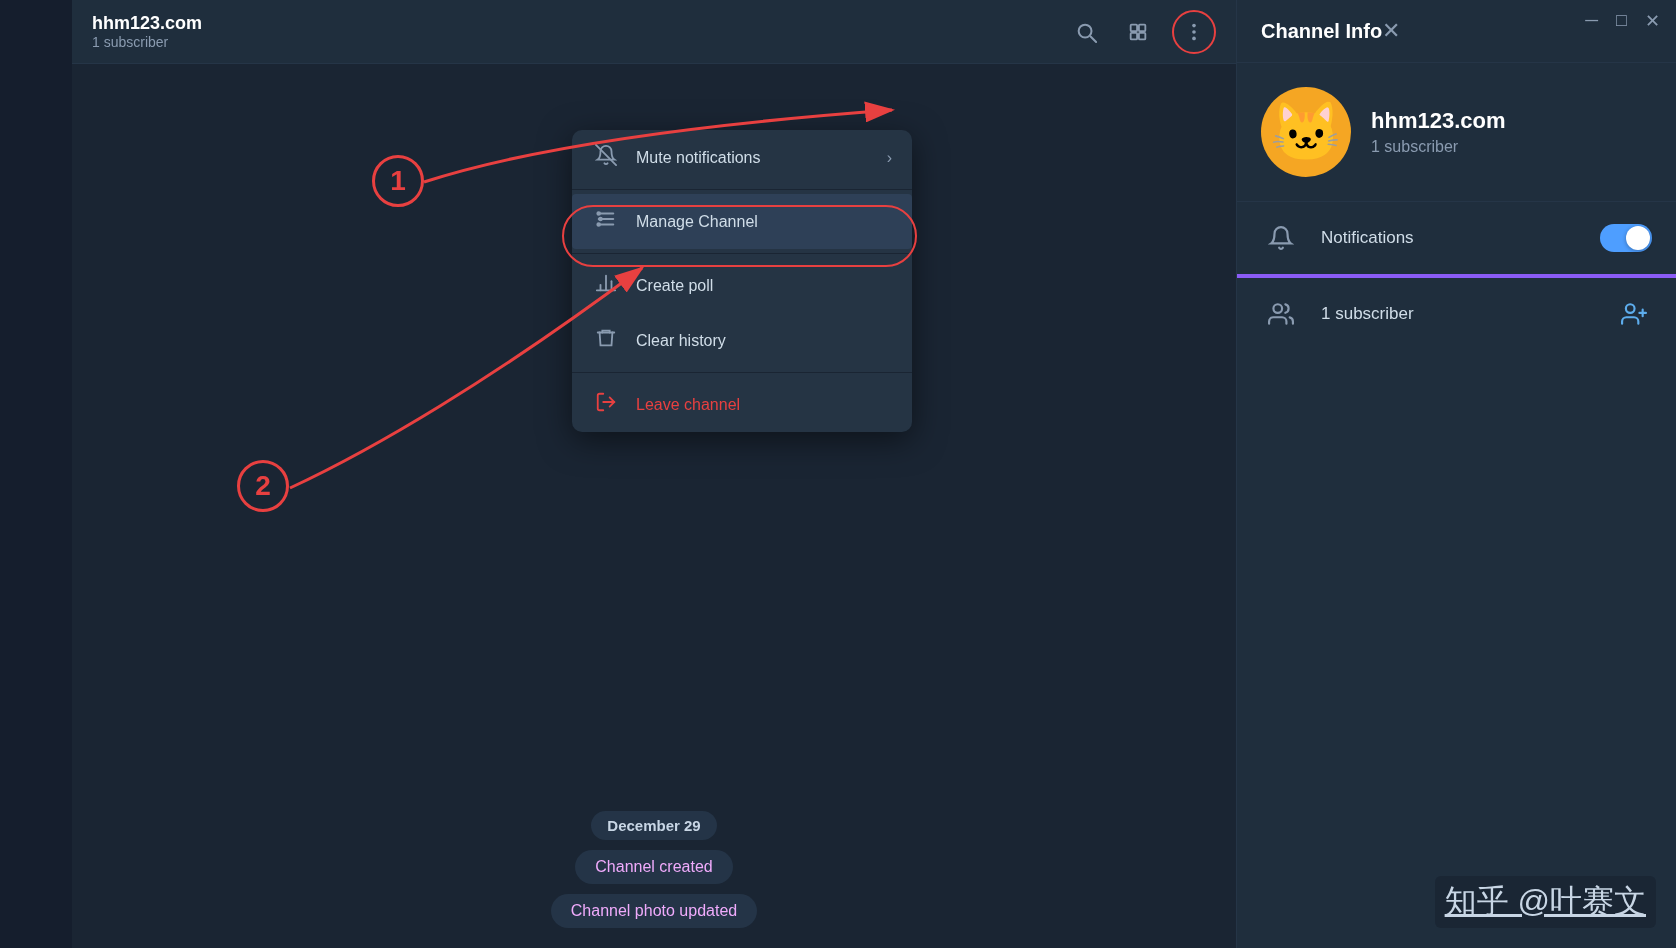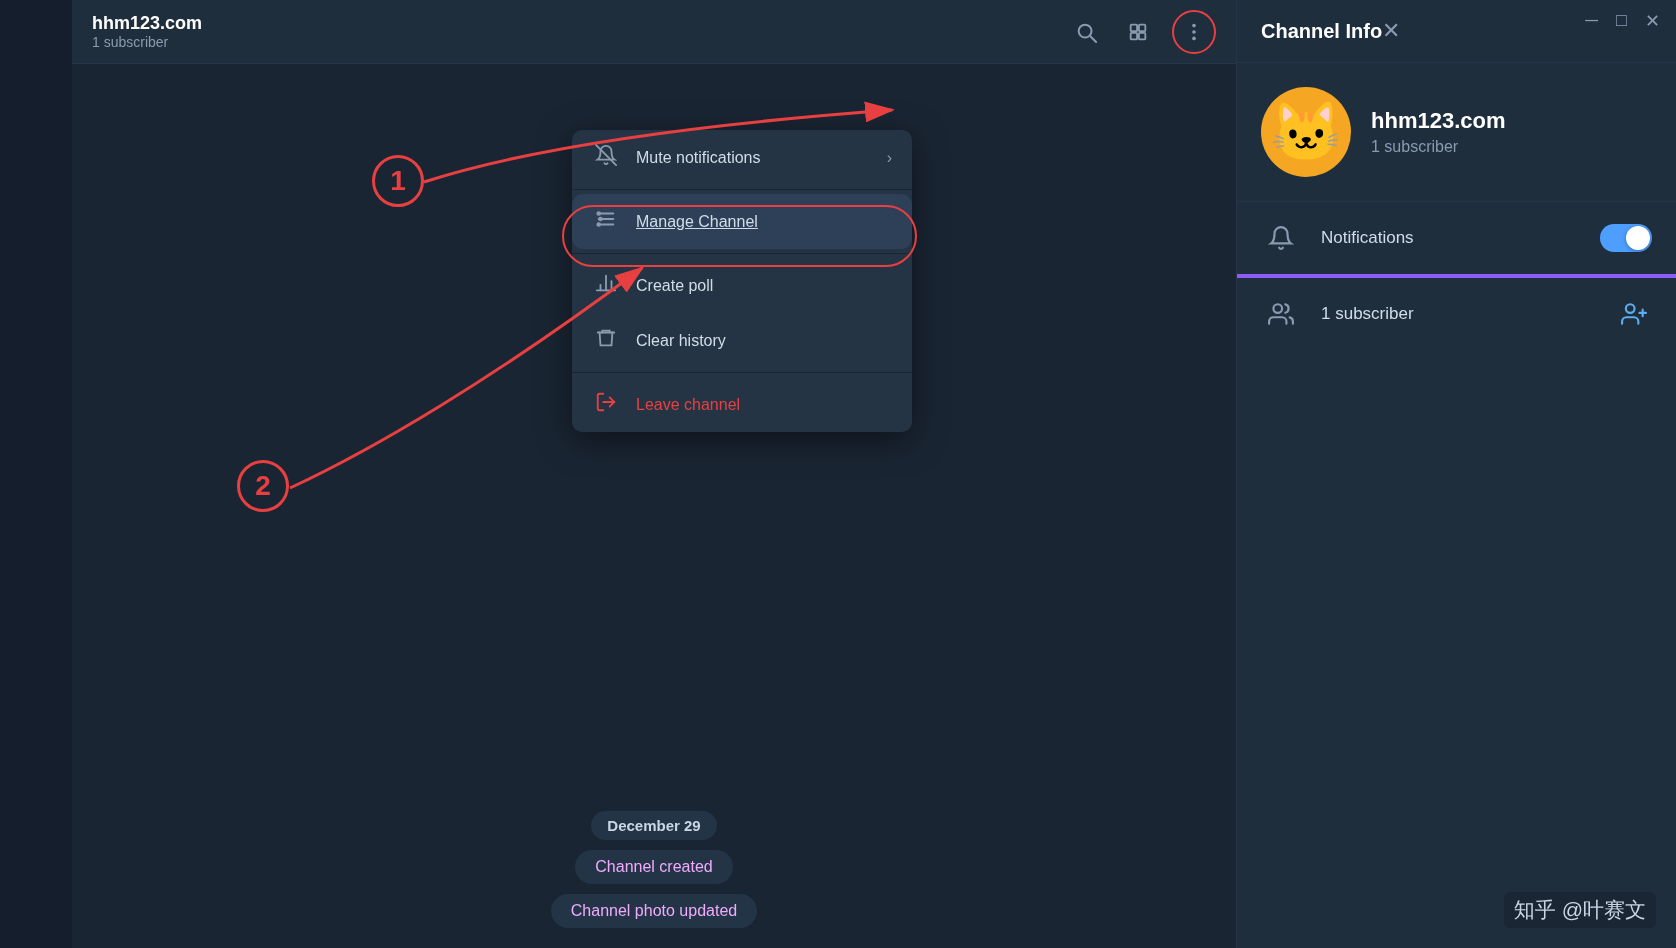--- a/index.html
+++ b/index.html
@@ -192,22 +192,21 @@
     }
 
     .dropdown-separator {
       height: 1px;
       background: #1a2533;
       margin: 4px 0;
     }
 
     .dropdown-item-manage {
       background: #2e4057;
-      border-radius: 11px;
-      text-decoration: underline;
+      border-radius: 4px;
     }
 
     .dropdown-item-leave {
       color: #e84040;
     }
 
     .dropdown-item-leave .dropdown-item-icon {
       color: #e84040;
     }
 
@@ -426,26 +425,27 @@
       font-size: 22px;
       cursor: pointer;
     }
 
     
     .watermark {
       position: absolute;
       bottom: 20px;
       right: 20px;
       color: #c8d6e5;
-      font-size: 21px;
+      font-size: 32px;
       font-weight: 500;
       background: rgba(26,37,51,0.85);
       padding: 4px 10px;
       border-radius: 6px;
       z-index: 300;
+      text-decoration: underline;
     }
 
     
     .window-controls {
       position: absolute;
       top: 10px;
       right: 16px;
       display: flex;
       gap: 18px;
       z-index: 400;

